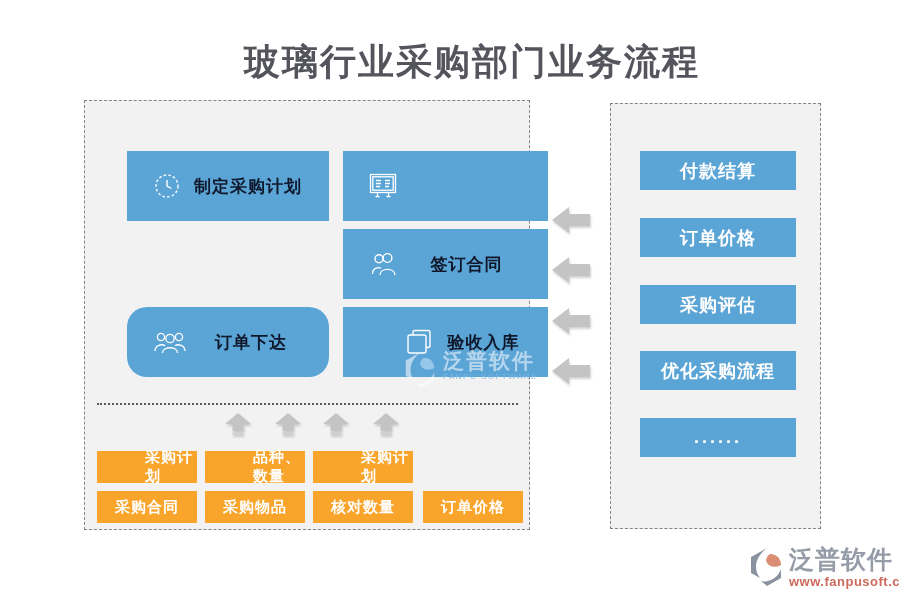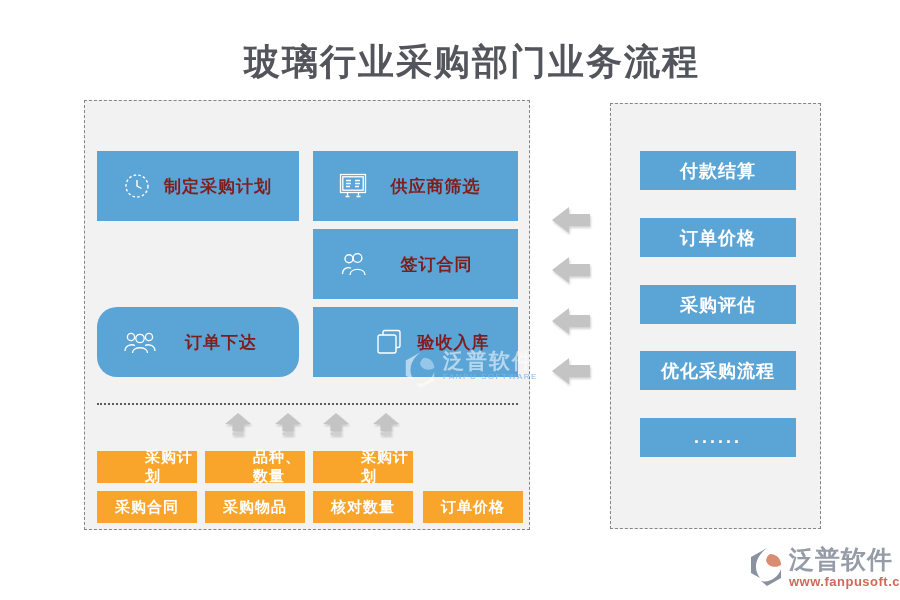--- a/index.html
+++ b/index.html
@@ -8,22 +8,22 @@
   .page { position:relative; width:900px; height:600px; background:#fff; }
 
   .title { position:absolute; top:38px; left:0; right:0; text-align:center;
            padding-left:44px; font-size:36px; font-weight:bold; letter-spacing:2px;
            color:#54555c; }
 
   .panel { position:absolute; background:#f2f2f2; border:1px dashed #848484; }
   .left-panel  { left:84px;  top:100px; width:446px; height:430px; }
   .right-panel { left:610px; top:103px; width:211px; height:426px; }
 
-  .proc-box { position:absolute; background:#5ba4d6; color:#7f1d1d; display:flex;
-              align-items:center; height:70px; }
+  .proc-box { position:absolute; background:#5ba4d6; color:#0f172a; display:flex;
+              align-items:center; height:70px;margin-left:30px; }
   .proc-box .icon { margin-left:26px; display:flex; align-items:center; }
   .proc-box .lbl  { flex:1; text-align:center; font-size:17px; font-weight:bold;
                     letter-spacing:1px; padding-right:14px; }
   .pb1 { left:12px;  top:50px;  width:202px; }
   .pb2 { left:228px; top:50px;  width:205px; }
   .pb3 { left:12px;  top:128px; width:202px; }
   .pb4 { left:228px; top:128px; width:205px; }
   .pb5 { left:12px;  top:206px; width:202px;border-radius:20px; }
   .pb6 { left:228px; top:206px; width:205px;padding-left:36px; }
 
@@ -90,21 +90,20 @@
     <div class="proc-box pb2">
       <span class="icon">
         <svg width="28" height="26" viewBox="0 0 28 26" fill="none" stroke="#fff" stroke-width="1.3">
           <rect x="1.5" y="1.5" width="25" height="18"></rect>
           <rect x="3.8" y="3.8" width="20.4" height="13.4"></rect>
           <path d="M7 7.5 H12 M7 10.5 H12 M7 13.5 H11"></path>
           <path d="M16 7.5 H21 M16 10.5 H21 M16 13.5 H20"></path>
           <path d="M8.5 19.5 V22.5 M6.5 23.5 H10.5 M19.5 19.5 V22.5 M17.5 23.5 H21.5"></path>
         </svg>
       </span>
-      <span class="lbl">供应商筛选</span>
     </div>
 
 
     <div class="proc-box pb4">
       <span class="icon">
         <svg width="30" height="26" viewBox="0 0 30 26" fill="none" stroke="#fff" stroke-width="1.4">
           <circle cx="18.5" cy="7" r="4.4"></circle>
           <path d="M11 24 C11 16.5 26 16.5 26 24"></path>
           <circle cx="10" cy="7.8" r="4"></circle>
           <path d="M3.5 23 C3.5 17 9 15.8 12 17.2"></path>

